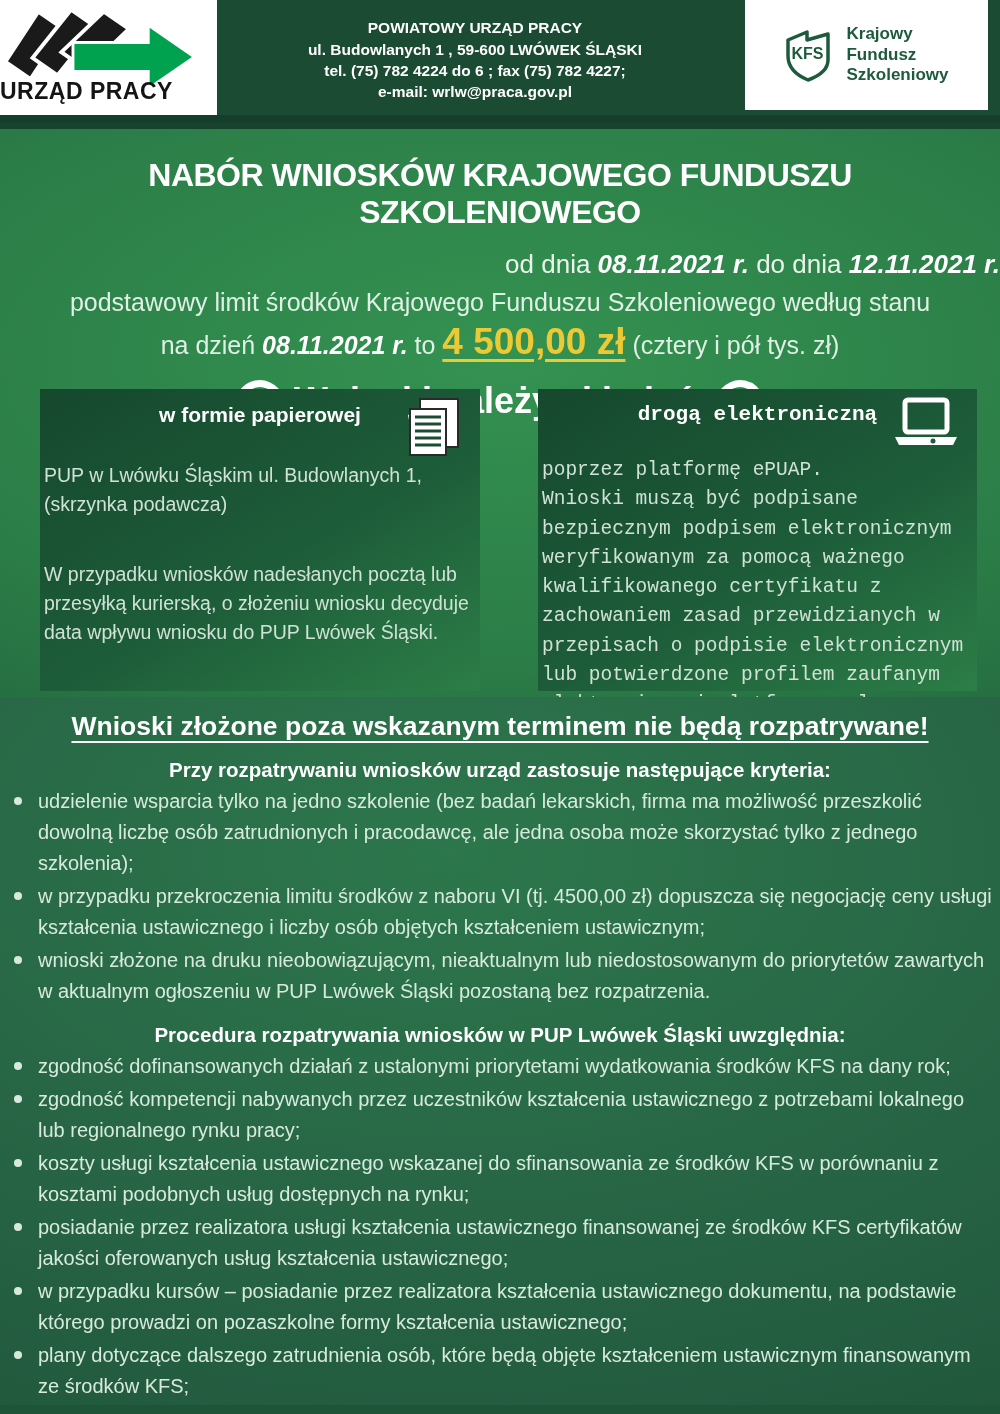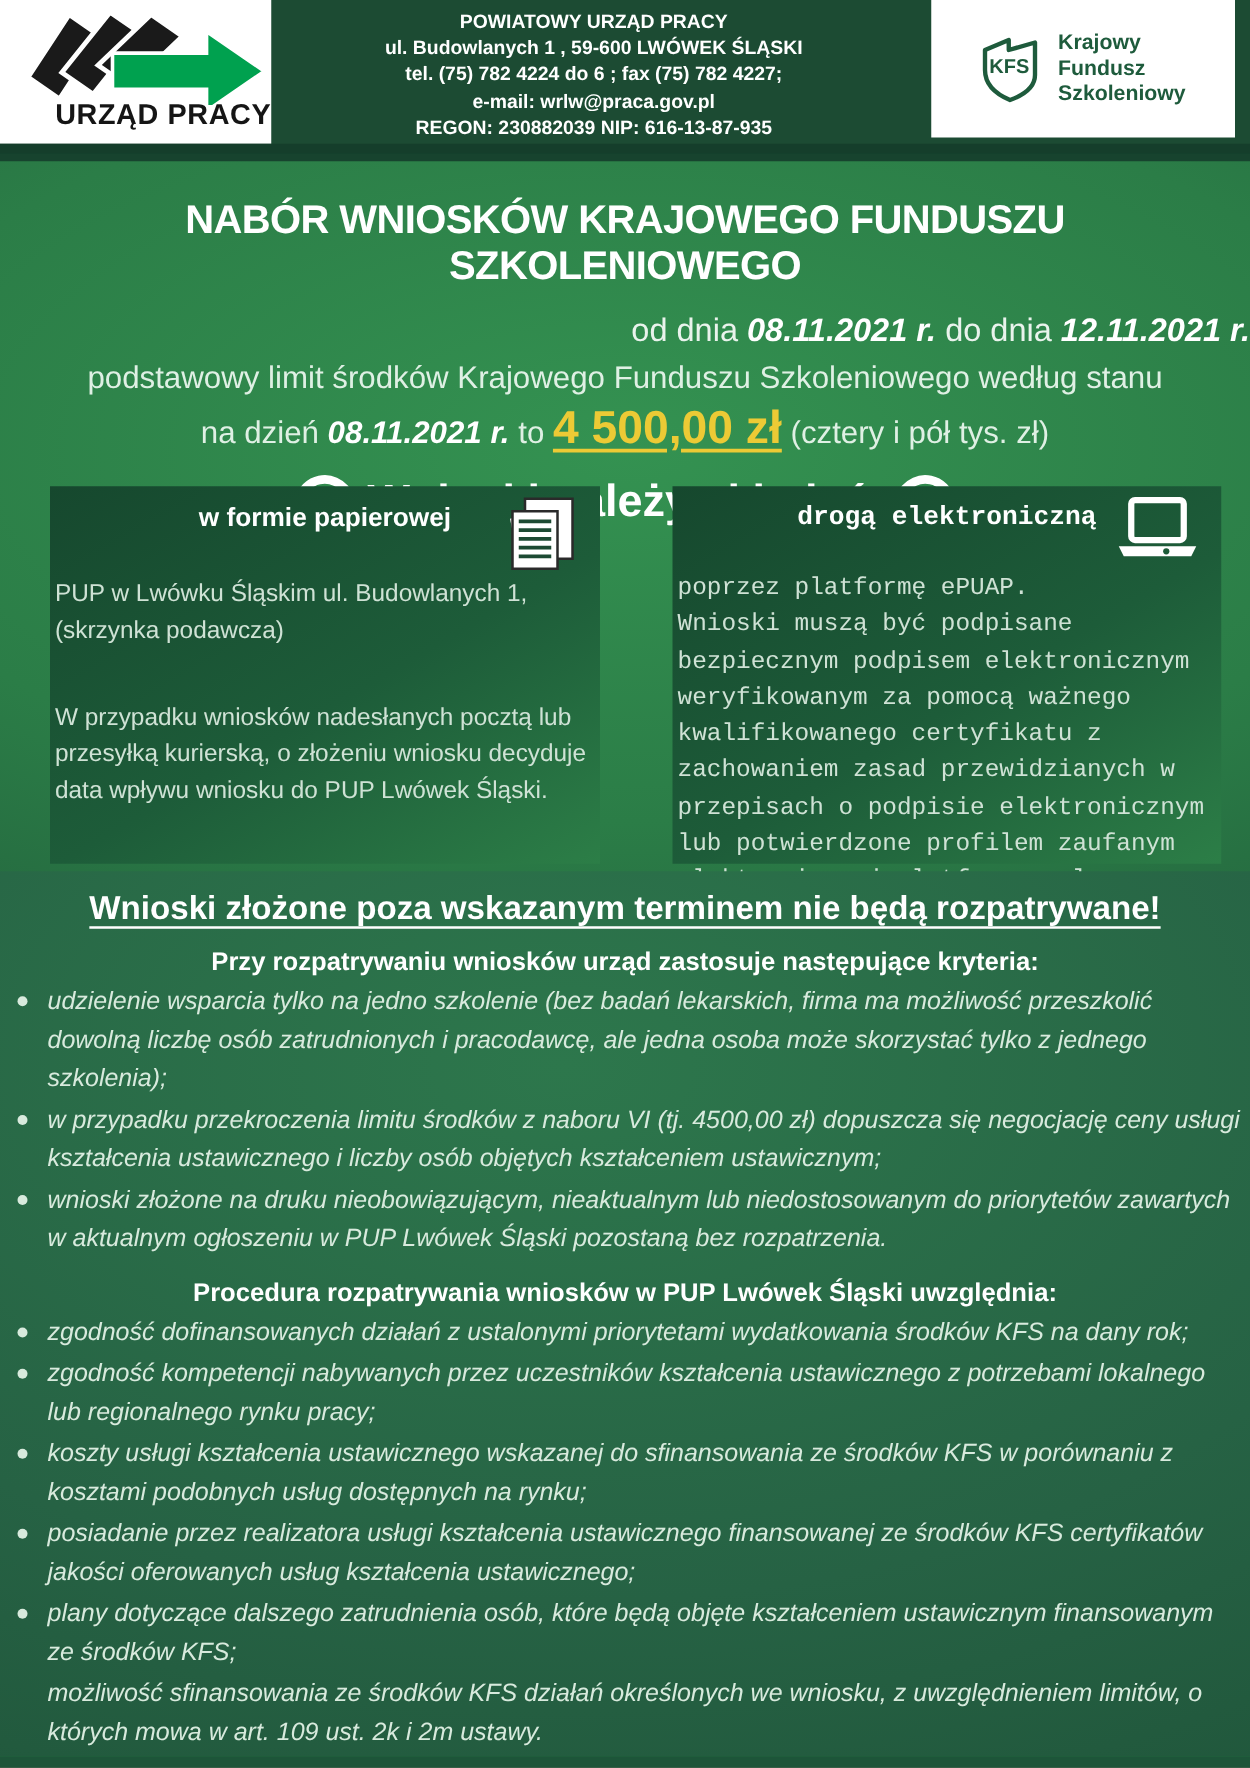--- a/index.html
+++ b/index.html
@@ -4,21 +4,21 @@
 <style>
   html,body{margin:0;padding:0;background:#4c4c4c;}
   .page{
     position:relative;width:1000px;height:1414px;margin:0 auto;overflow:hidden;
     font-family:"Liberation Sans","DejaVu Sans",sans-serif;
     background:#2b7d47;
   }
   
   .header{position:absolute;top:0;left:0;width:1000px;height:123px;background:#1c4b33;border-bottom:1px solid #153e2b;}
   .header:after{content:"";position:absolute;left:0;bottom:0;width:100%;height:8px;background:#153e2b;}
-  .logo-box{position:absolute;left:0;top:0;width:217px;height:115px;background:#ffffff;display:flex;flex-direction:column;align-items:flex-end;justify-content:flex-start;}
+  .logo-box{position:absolute;left:0;top:0;width:217px;height:115px;background:#ffffff;display:flex;flex-direction:column;align-items:flex-start;justify-content:flex-start;}
   .logo-box svg{margin-top:2px;}
   .logo-caption{font-size:23px;font-weight:800;color:#151515;letter-spacing:.5px;margin-top:-6px;}
   .contact{position:absolute;left:217px;top:8px;width:516px;height:104px;display:flex;flex-direction:column;justify-content:center;text-align:center;color:#ffffff;font-weight:700;font-size:15.5px;line-height:1.38;}
   .kfs-box{position:absolute;right:12px;top:0;width:243px;height:110px;background:#ffffff;display:flex;align-items:center;justify-content:center;gap:10px;}
   .kfs-text{color:#1e5b3c;font-weight:700;font-size:17px;line-height:1.2;}
   .kfs-shield{position:relative;width:52px;height:56px;}
   .kfs-abbr{position:absolute;left:0;top:18px;width:46px;text-align:center;color:#1e5b3c;font-weight:800;font-size:16px;}
   
   .upper{position:absolute;top:123px;left:0;width:1000px;height:574px;
     background:radial-gradient(ellipse 120% 100% at 50% 40%, #349251 0%, #2b7d47 52%, #205b3a 100%);
@@ -41,21 +41,21 @@
   .box-paper .p1{margin:34px 0 0;}
   .box-paper .p2{margin:40px 0 0;}
   .box-electronic .p1{margin:30px 0 0;}
   .box-electronic .p2{margin:0;}
   
   .lower{position:absolute;top:697px;left:0;width:1000px;height:708px;
     background:radial-gradient(ellipse 130% 110% at 45% 22%, #2d774c 0%, #266244 55%, #1e5238 100%);}
   .notice{margin:14px 8px 0;text-align:center;color:#ffffff;font-weight:800;font-size:26.5px;text-decoration:underline;text-underline-offset:6px;}
   .list-heading{margin:16px 0 4px;text-align:center;color:#ffffff;font-weight:700;font-size:20.5px;}
   ul.bullets{list-style:none;margin:2px 0 0;padding:0 8px 0 14px;color:#d8eadd;font-size:20px;line-height:1.55;}
-  ul.bullets li{position:relative;padding-left:24px;margin:0 0 2px;font-style:italic;}
+  ul.bullets li{position:relative;padding-left:24px;margin:0 0 2px;}
   .dot{position:absolute;left:0;top:11px;width:8px;height:8px;border-radius:50%;background:#d8eadd;}
   
   .bottom-bar{position:absolute;bottom:0;left:0;width:1000px;height:9px;background:#1d5539;}
 </style>
 </head>
 <body>
 
 <div class="page">
 
   <div class="header">
@@ -68,21 +68,20 @@
         <polygon points="72,42 150,42 150,24 198,57 150,90 150,72 72,72" fill="#00a14f" stroke="#ffffff" stroke-width="3"></polygon>
       </svg>
       <div class="logo-caption">URZĄD PRACY</div>
     </div>
 
     <div class="contact">
       <div>POWIATOWY URZĄD PRACY</div>
       <div>ul. Budowlanych 1 , 59-600 LWÓWEK ŚLĄSKI</div>
       <div>tel. (75) 782 4224 do 6 ; fax (75) 782 4227;</div>
       <div>e-mail: wrlw@praca.gov.pl</div>
-      <div>REGON: 230882039   NIP: 616-13-87-935</div>
     </div>
 
     <div class="kfs-box">
       <div class="kfs-shield">
         <svg width="52" height="56" viewBox="0 0 52 56">
           <path d="M4,13 L23,5 L23,13 L44,7 L44,33 C44,43 35,49 24,53 C12,48 4,41 4,29 Z" fill="none" stroke="#1e5b3c" stroke-width="3.5" stroke-linejoin="round"></path>
         </svg>
         <div class="kfs-abbr">KFS</div>
       </div>
       <div class="kfs-text">
@@ -171,20 +170,21 @@
       <li><span class="dot"></span><span>w przypadku przekroczenia limitu środków z naboru VI (tj. 4500,00 zł) dopuszcza się negocjację ceny usługi kształcenia ustawicznego i liczby osób objętych kształceniem ustawicznym;</span></li>
       <li><span class="dot"></span><span>wnioski złożone na druku nieobowiązującym, nieaktualnym lub niedostosowanym do priorytetów zawartych w aktualnym ogłoszeniu w PUP Lwówek Śląski pozostaną bez rozpatrzenia.</span></li>
     </ul>
 
     <div class="list-heading">Procedura rozpatrywania wniosków w PUP Lwówek Śląski uwzględnia:</div>
     <ul class="bullets">
       <li><span class="dot"></span><span>zgodność dofinansowanych działań z ustalonymi priorytetami wydatkowania środków KFS na dany rok;</span></li>
       <li><span class="dot"></span><span>zgodność kompetencji nabywanych przez uczestników kształcenia ustawicznego z potrzebami lokalnego lub  regionalnego rynku pracy;</span></li>
       <li><span class="dot"></span><span>koszty usługi kształcenia ustawicznego wskazanej do sfinansowania ze środków KFS w porównaniu z kosztami podobnych usług dostępnych na rynku;</span></li>
       <li><span class="dot"></span><span>posiadanie przez realizatora usługi kształcenia ustawicznego finansowanej ze środków KFS certyfikatów jakości oferowanych usług kształcenia ustawicznego;</span></li>
+      <li><span class="dot"></span><span>w przypadku kursów – posiadanie przez realizatora kształcenia ustawicznego dokumentu, na podstawie którego prowadzi on pozaszkolne formy kształcenia ustawicznego;</span></li>
       <li><span class="dot"></span><span>plany dotyczące dalszego zatrudnienia osób, które będą objęte kształceniem ustawicznym finansowanym ze środków KFS;</span></li>
       <li><span>możliwość sfinansowania ze środków KFS działań określonych we wniosku, z uwzględnieniem limitów, o których mowa w art. 109 ust. 2k i 2m ustawy.</span></li>
     </ul>
   </div>
 
   <div class="bottom-bar"></div>
 
 </div>
 
 </body></html>

